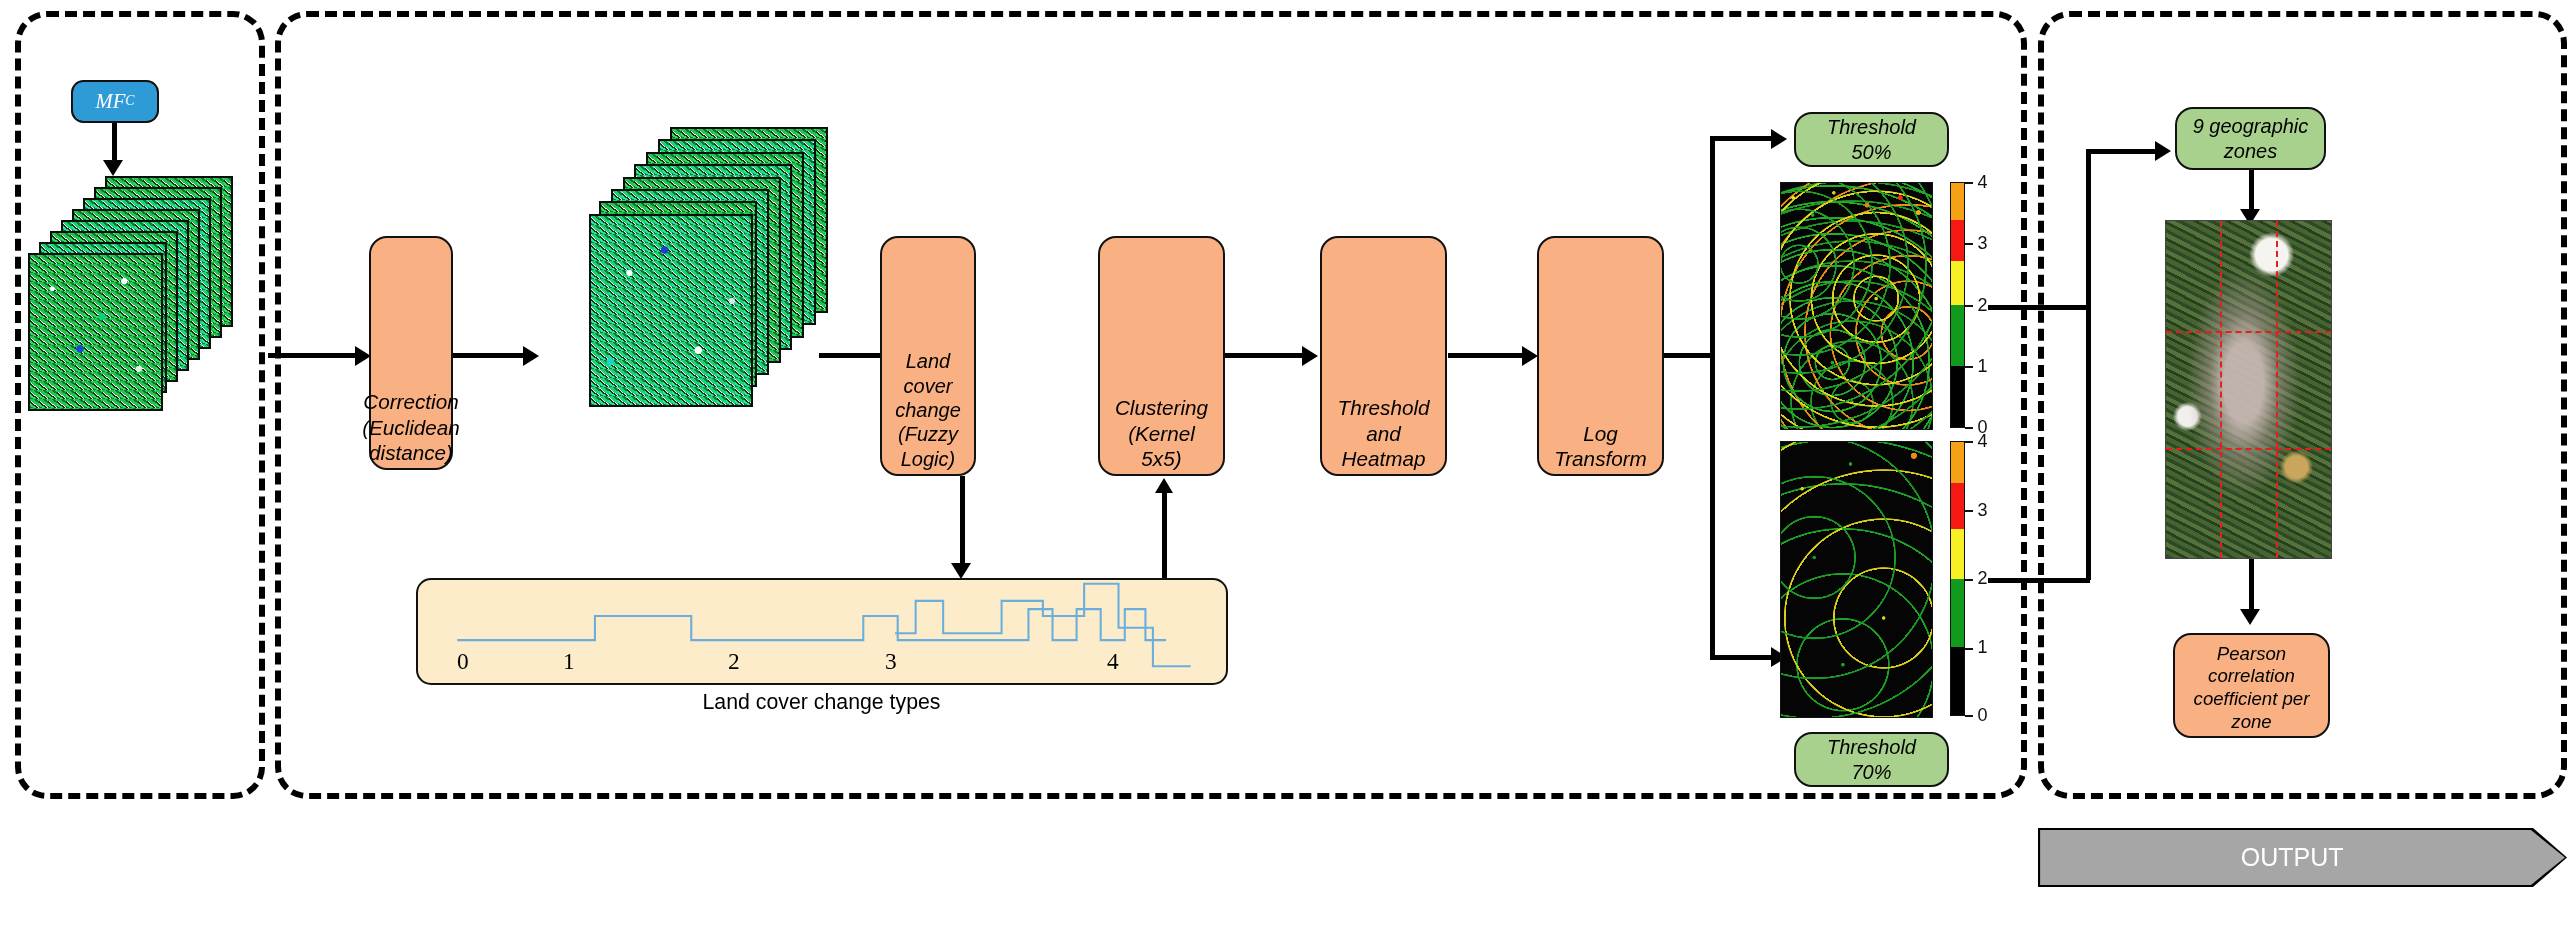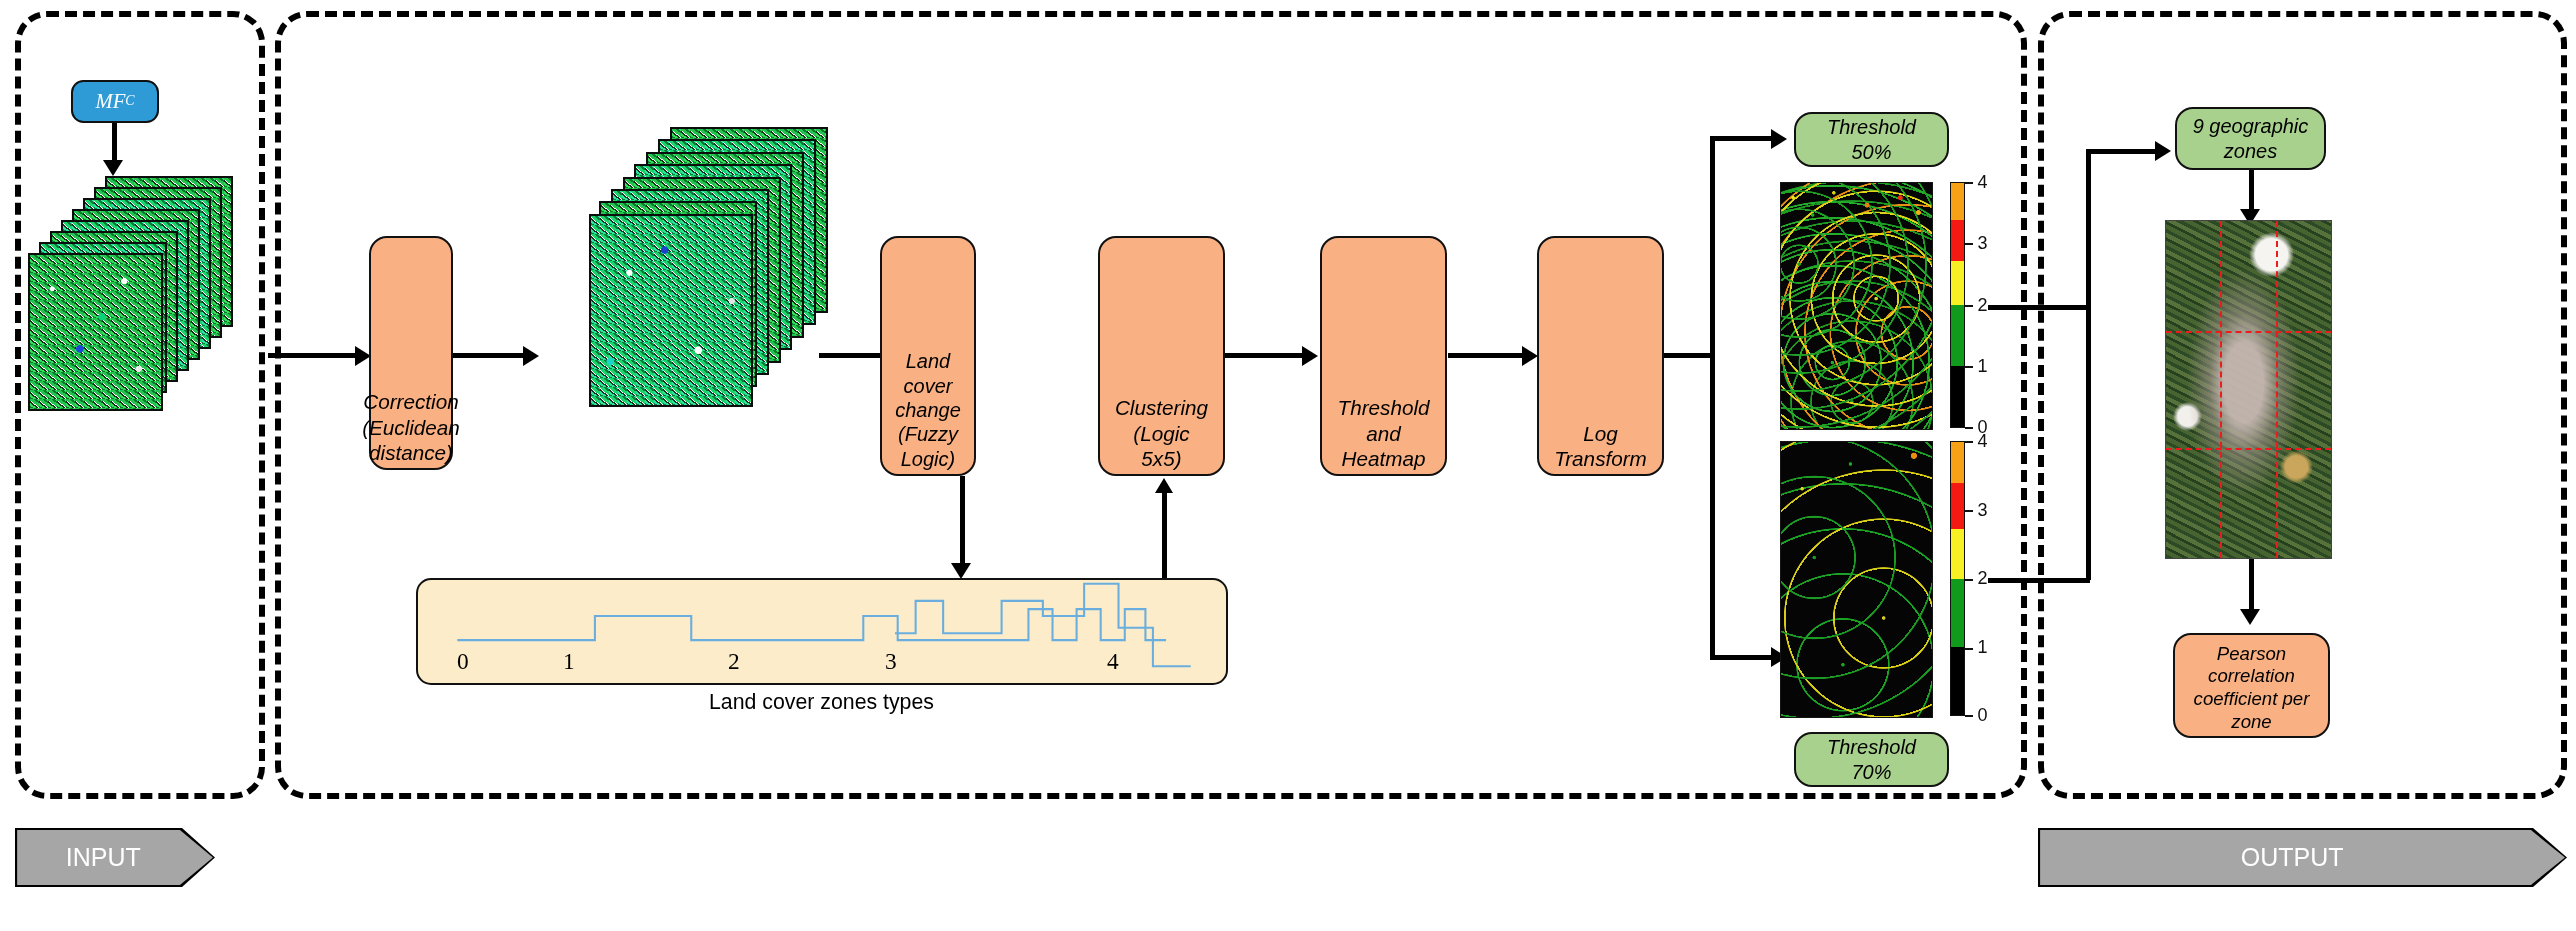--- a/index.html
+++ b/index.html
@@ -171,21 +171,21 @@
 
   <div class="vline" style="left:960px;top:476px;height:93px;"></div>
   <div class="arrow-d" style="left:951px;top:563px;"></div>
 
   <div class="vline" style="left:1162px;top:493px;height:86px;"></div>
   <div class="arrow-u" style="left:1155px;top:478px;"></div>
 
   <div class="box box-orange" style="left:1098px;top:236px;width:127px;height:240px;font-size:20.7px;">
     <div>
       <div>Clustering</div>
-      <div>(Logic</div>
+      <div>(Kernel</div>
       <div>5x5)</div>
     </div>
   </div>
 
   <div class="hline" style="left:1225px;top:353px;width:81px;"></div>
   <div class="arrow-r" style="left:1302px;top:346px;"></div>
 
   <div class="box box-orange" style="left:1320px;top:236px;width:127px;height:240px;font-size:20.7px;">
     <div>
       <div>Threshold</div>
@@ -223,21 +223,21 @@
     <polyline points="0,80 30,80 30,33 70,33 70,80 100,80 100,80 155,80 155,33 215,33 215,55 275,55
                       275,8 325,8 325,72 375,72 375,128 430,128" fill="none" stroke="#69aede" stroke-width="3"></polyline>
   </svg>
 
   <div class="legend-num" style="left:457px;top:648px;">0</div>
   <div class="legend-num" style="left:563px;top:648px;">1</div>
   <div class="legend-num" style="left:728px;top:648px;">2</div>
   <div class="legend-num" style="left:885px;top:648px;">3</div>
   <div class="legend-num" style="left:1107px;top:648px;">4</div>
 
-  <div class="legend-caption" style="left:622px;top:690px;width:399px;">Land cover zones types</div>
+  <div class="legend-caption" style="left:622px;top:690px;width:399px;">Land cover change types</div>
 
   <div class="box box-green" style="left:1794px;top:112px;width:155px;height:55px;font-size:20px;">
     <div>
       <div>Threshold</div>
       <div>50%</div>
     </div>
   </div>
 
   <div class="raster dense" style="left:1780px;top:182px;width:153px;height:248px;"></div>
 
@@ -307,29 +307,20 @@
 
   <div class="box box-orange" style="left:2173px;top:633px;width:157px;height:105px;font-size:18.6px;">
     <div>
       <div>Pearson</div>
       <div>correlation</div>
       <div>coefficient per</div>
       <div>zone</div>
     </div>
   </div>
 
-  <div style="position:absolute;left:15px;top:828px;width:200px;height:59px;">
-    <div style="position:absolute;inset:0;background:#000;
-         clip-path:polygon(0 0, calc(100% - 33px) 0, 100% 50%, calc(100% - 33px) 100%, 0 100%);"></div>
-    <div style="position:absolute;left:2.1px;top:2.1px;right:2.1px;bottom:2.1px;background:#a6a6a6;
-         clip-path:polygon(0 0, calc(100% - 33px) 0, 100% 50%, calc(100% - 33px) 100%, 0 100%);"></div>
-    <div class="banner-inner" style="font-size:25px;color:#fff;padding-right:23.4px;">
-      <span>INPUT</span>
-    </div>
-  </div>
 
 
   <div style="position:absolute;left:2038px;top:828px;width:529px;height:59px;">
     <div style="position:absolute;inset:0;background:#000;
          clip-path:polygon(0 0, calc(100% - 34px) 0, 100% 50%, calc(100% - 34px) 100%, 0 100%);"></div>
     <div style="position:absolute;left:2.1px;top:2.1px;right:2.1px;bottom:2.1px;background:#a6a6a6;
          clip-path:polygon(0 0, calc(100% - 34px) 0, 100% 50%, calc(100% - 34px) 100%, 0 100%);"></div>
     <div class="banner-inner" style="font-size:25px;color:#fff;padding-right:20.7px;">
       <span>OUTPUT</span>
     </div>

